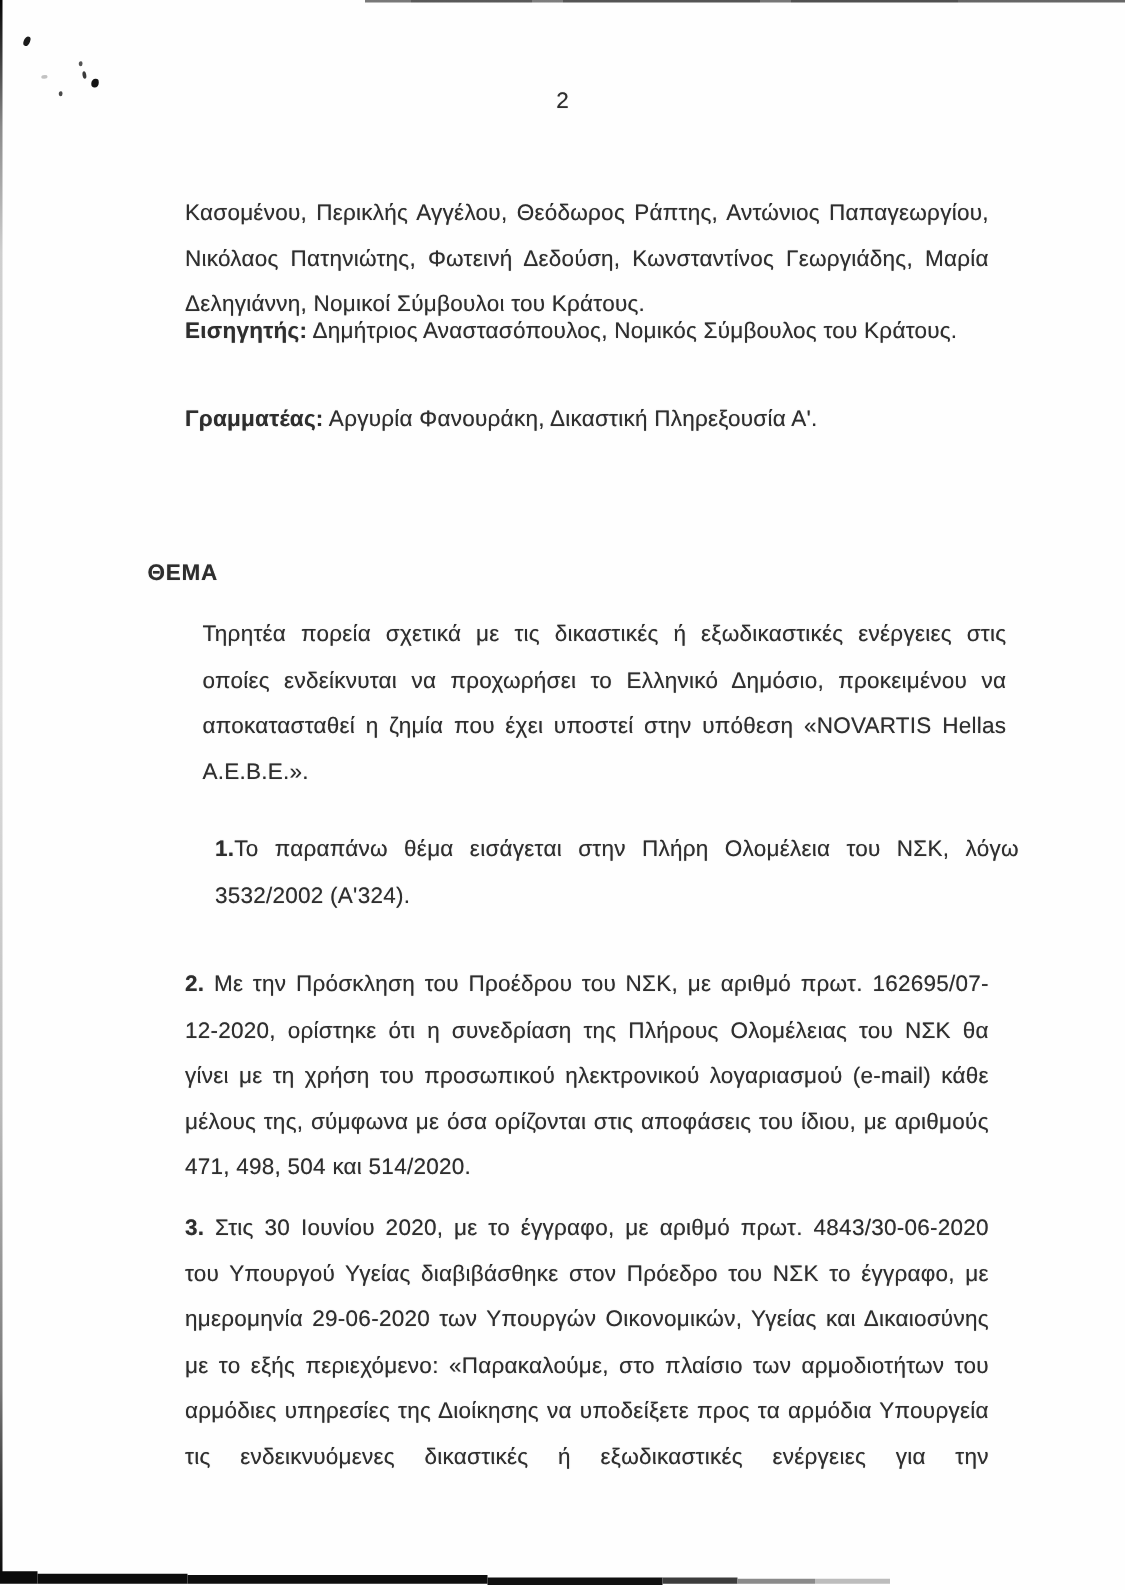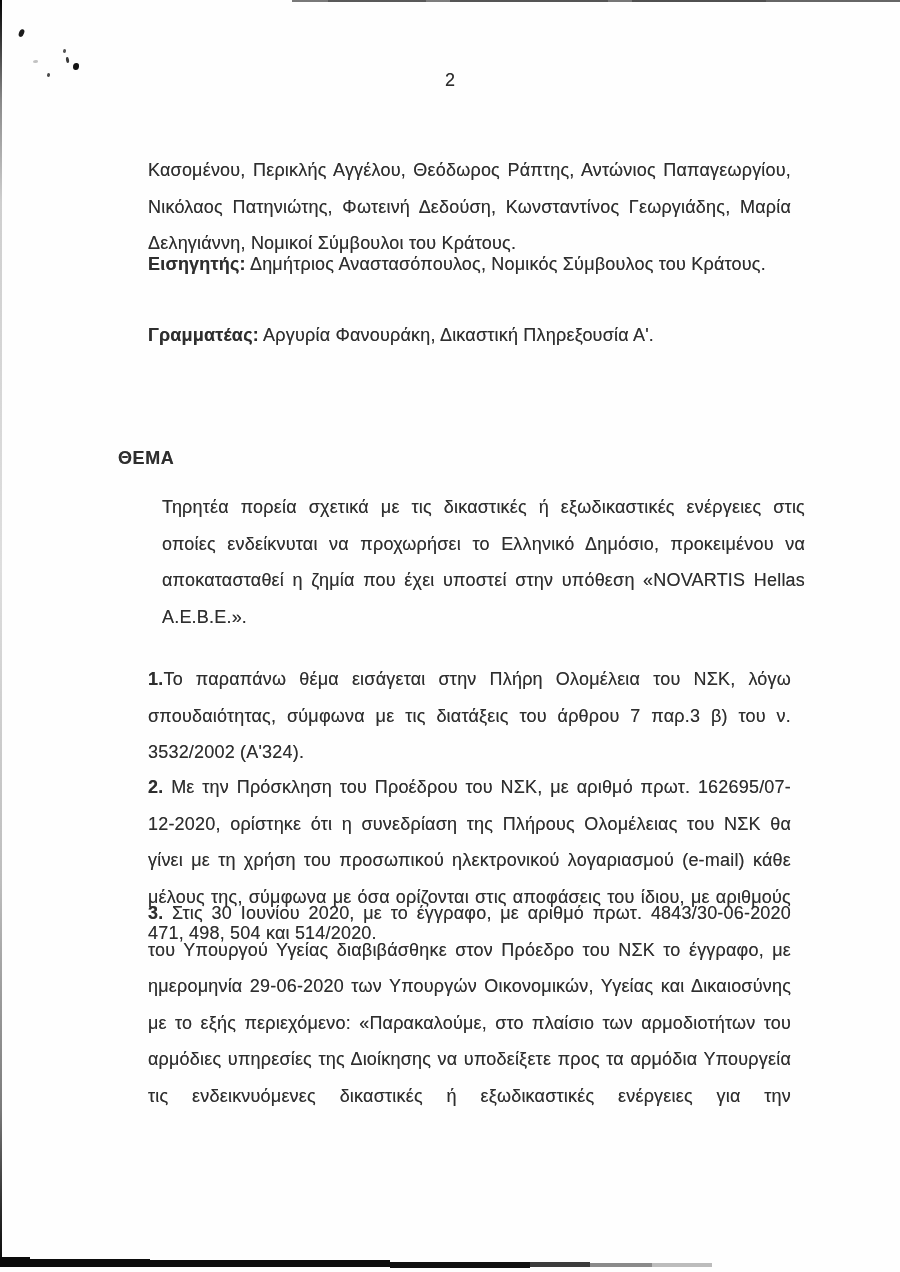--- a/index.html
+++ b/index.html
@@ -86,33 +86,32 @@
       </div>
       <div class="para heading" style="top: 408px; margin-top: 32px;">
         <div class="line">ΘΕΜΑ</div>
       </div>
       <div class="para" style="top: 489px; margin-left: 14px;">
         <div class="line j">Τηρητέα πορεία σχετικά με τις δικαστικές ή εξωδικαστικές ενέργειες στις</div>
         <div class="line j">οποίες ενδείκνυται να προχωρήσει το Ελληνικό Δημόσιο, προκειμένου να</div>
         <div class="line j">αποκατασταθεί η ζημία που έχει υποστεί στην υπόθεση «NOVARTIS Hellas</div>
         <div class="line">Α.Ε.Β.Ε.».</div>
       </div>
-      <div class="para" style="top: 661px;">
+      <div class="para" style="top: 661px; margin-left: 24px;">
         <div class="line j"><b>1.</b>Το παραπάνω θέμα εισάγεται στην Πλήρη Ολομέλεια του ΝΣΚ, λόγω</div>
-        <div class="line j">σπουδαιότητας, σύμφωνα με τις διατάξεις του άρθρου 7 παρ.3 β) του ν.</div>
         <div class="line">3532/2002 (Α'324).</div>
       </div>
       <div class="para" style="top: 769px;">
         <div class="line j"><b>2.</b> Με την Πρόσκληση του Προέδρου του ΝΣΚ, με αριθμό πρωτ. 162695/07-</div>
         <div class="line j">12-2020, ορίστηκε ότι η συνεδρίαση της Πλήρους Ολομέλειας του ΝΣΚ θα</div>
         <div class="line j">γίνει με τη χρήση του προσωπικού ηλεκτρονικού λογαριασμού (e-mail) κάθε</div>
         <div class="line j">μέλους της, σύμφωνα με όσα ορίζονται στις αποφάσεις του ίδιου, με αριθμούς</div>
         <div class="line">471, 498, 504 και 514/2020.</div>
       </div>
-      <div class="para" style="top: 895px;">
+      <div class="para" style="top: 964px;">
         <div class="line j"><b>3.</b> Στις 30 Ιουνίου 2020, με το έγγραφο, με αριθμό πρωτ. 4843/30-06-2020</div>
         <div class="line j">του Υπουργού Υγείας διαβιβάσθηκε στον Πρόεδρο του ΝΣΚ το έγγραφο, με</div>
         <div class="line j">ημερομηνία 29-06-2020 των Υπουργών Οικονομικών, Υγείας και Δικαιοσύνης</div>
         <div class="line j">με το εξής περιεχόμενο: «Παρακαλούμε, στο πλαίσιο των αρμοδιοτήτων του</div>
         <div class="line j">αρμόδιες υπηρεσίες της Διοίκησης να υποδείξετε προς τα αρμόδια Υπουργεία</div>
         <div class="line j">τις ενδεικνυόμενες δικαστικές ή εξωδικαστικές ενέργειες για την</div>
       </div>
     </div>
 
   <div class="band b1"></div>

